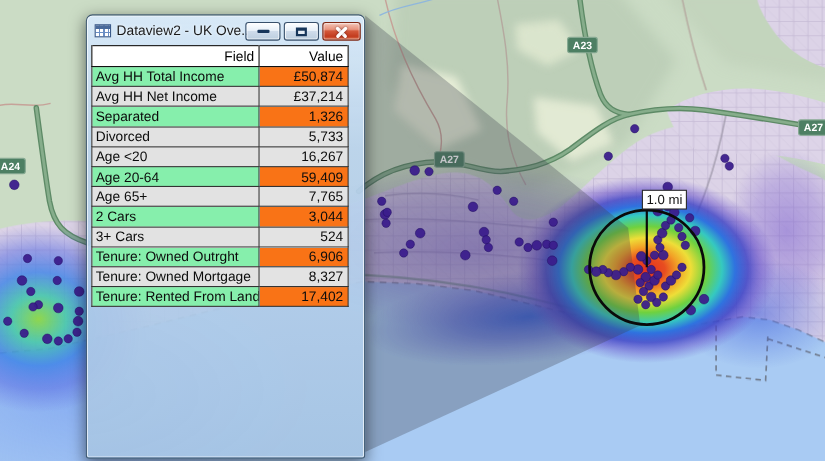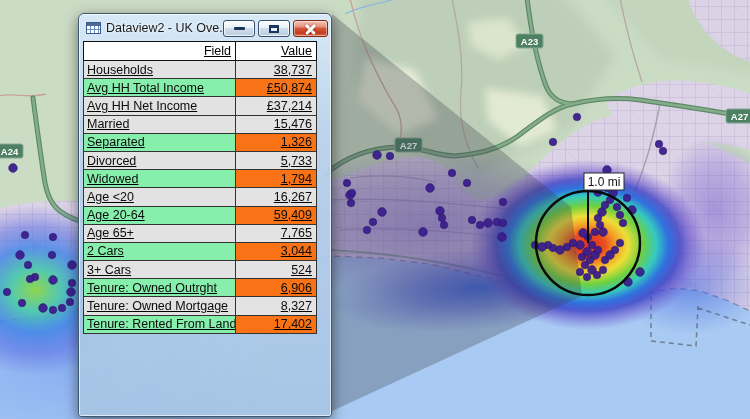--- a/index.html
+++ b/index.html
@@ -49,21 +49,21 @@
   .glyph-min{width:11px;height:3px;background:#17365a;border-radius:1px;}
   .glyph-max{width:10px;height:8px;border:2px solid #17365a;border-top-width:3px;box-sizing:border-box;background:rgba(255,255,255,.5);}
   .glyph-close{position:relative;width:13px;height:11px;}
   .glyph-close::before,.glyph-close::after{
     content:"";position:absolute;left:0;top:4.5px;width:13px;height:2.6px;background:#fff;border-radius:1.5px;
     box-shadow:0 0 2px rgba(60,0,0,.6);
   }
   .glyph-close::before{transform:rotate(45deg);}
   .glyph-close::after{transform:rotate(-45deg);}
   
-  .table-wrap{margin:1px 14px 0 4px;text-decoration:underline;}
+  .table-wrap{margin:1px 14px 0 4px;}
   table.dv{border-collapse:collapse;width:100%;table-layout:fixed;background:#fff;border:1px solid #111;}
   table.dv th{
     background:#fff;font-weight:normal;font-size:12.5px;color:#000;
     text-align:right;height:18px;padding:0 4px 0 2px;
     border:1px solid #111;border-top:none;
   }
   table.dv td{
     font-size:12.5px;color:#0c0c0c;height:17.2px;padding:0 4px 0 3px;
     border:1px solid #333;white-space:nowrap;overflow:hidden;
   }
@@ -332,47 +332,35 @@
             <col class="c-field">
             <col>
           </colgroup>
         <thead>
           <tr>
             <th>Field</th>
             <th>Value</th>
           </tr>
         </thead>
         <tbody id="rows">
-            <tr>
-              <td class="f">Households</td>
-              <td class="v">38,737</td>
-            </tr>
             <tr class="alt">
               <td class="f">Avg HH Total Income</td>
               <td class="v">£50,874</td>
             </tr>
             <tr>
               <td class="f">Avg HH Net Income</td>
               <td class="v">£37,214</td>
             </tr>
-            <tr>
-              <td class="f">Married</td>
-              <td class="v">15,476</td>
-            </tr>
             <tr class="alt">
               <td class="f">Separated</td>
               <td class="v">1,326</td>
             </tr>
             <tr>
               <td class="f">Divorced</td>
               <td class="v">5,733</td>
-            </tr>
-            <tr class="alt">
-              <td class="f">Widowed</td>
-              <td class="v">1,794</td>
             </tr>
             <tr>
               <td class="f">Age &lt;20</td>
               <td class="v">16,267</td>
             </tr>
             <tr class="alt">
               <td class="f">Age 20-64</td>
               <td class="v">59,409</td>
             </tr>
             <tr>

